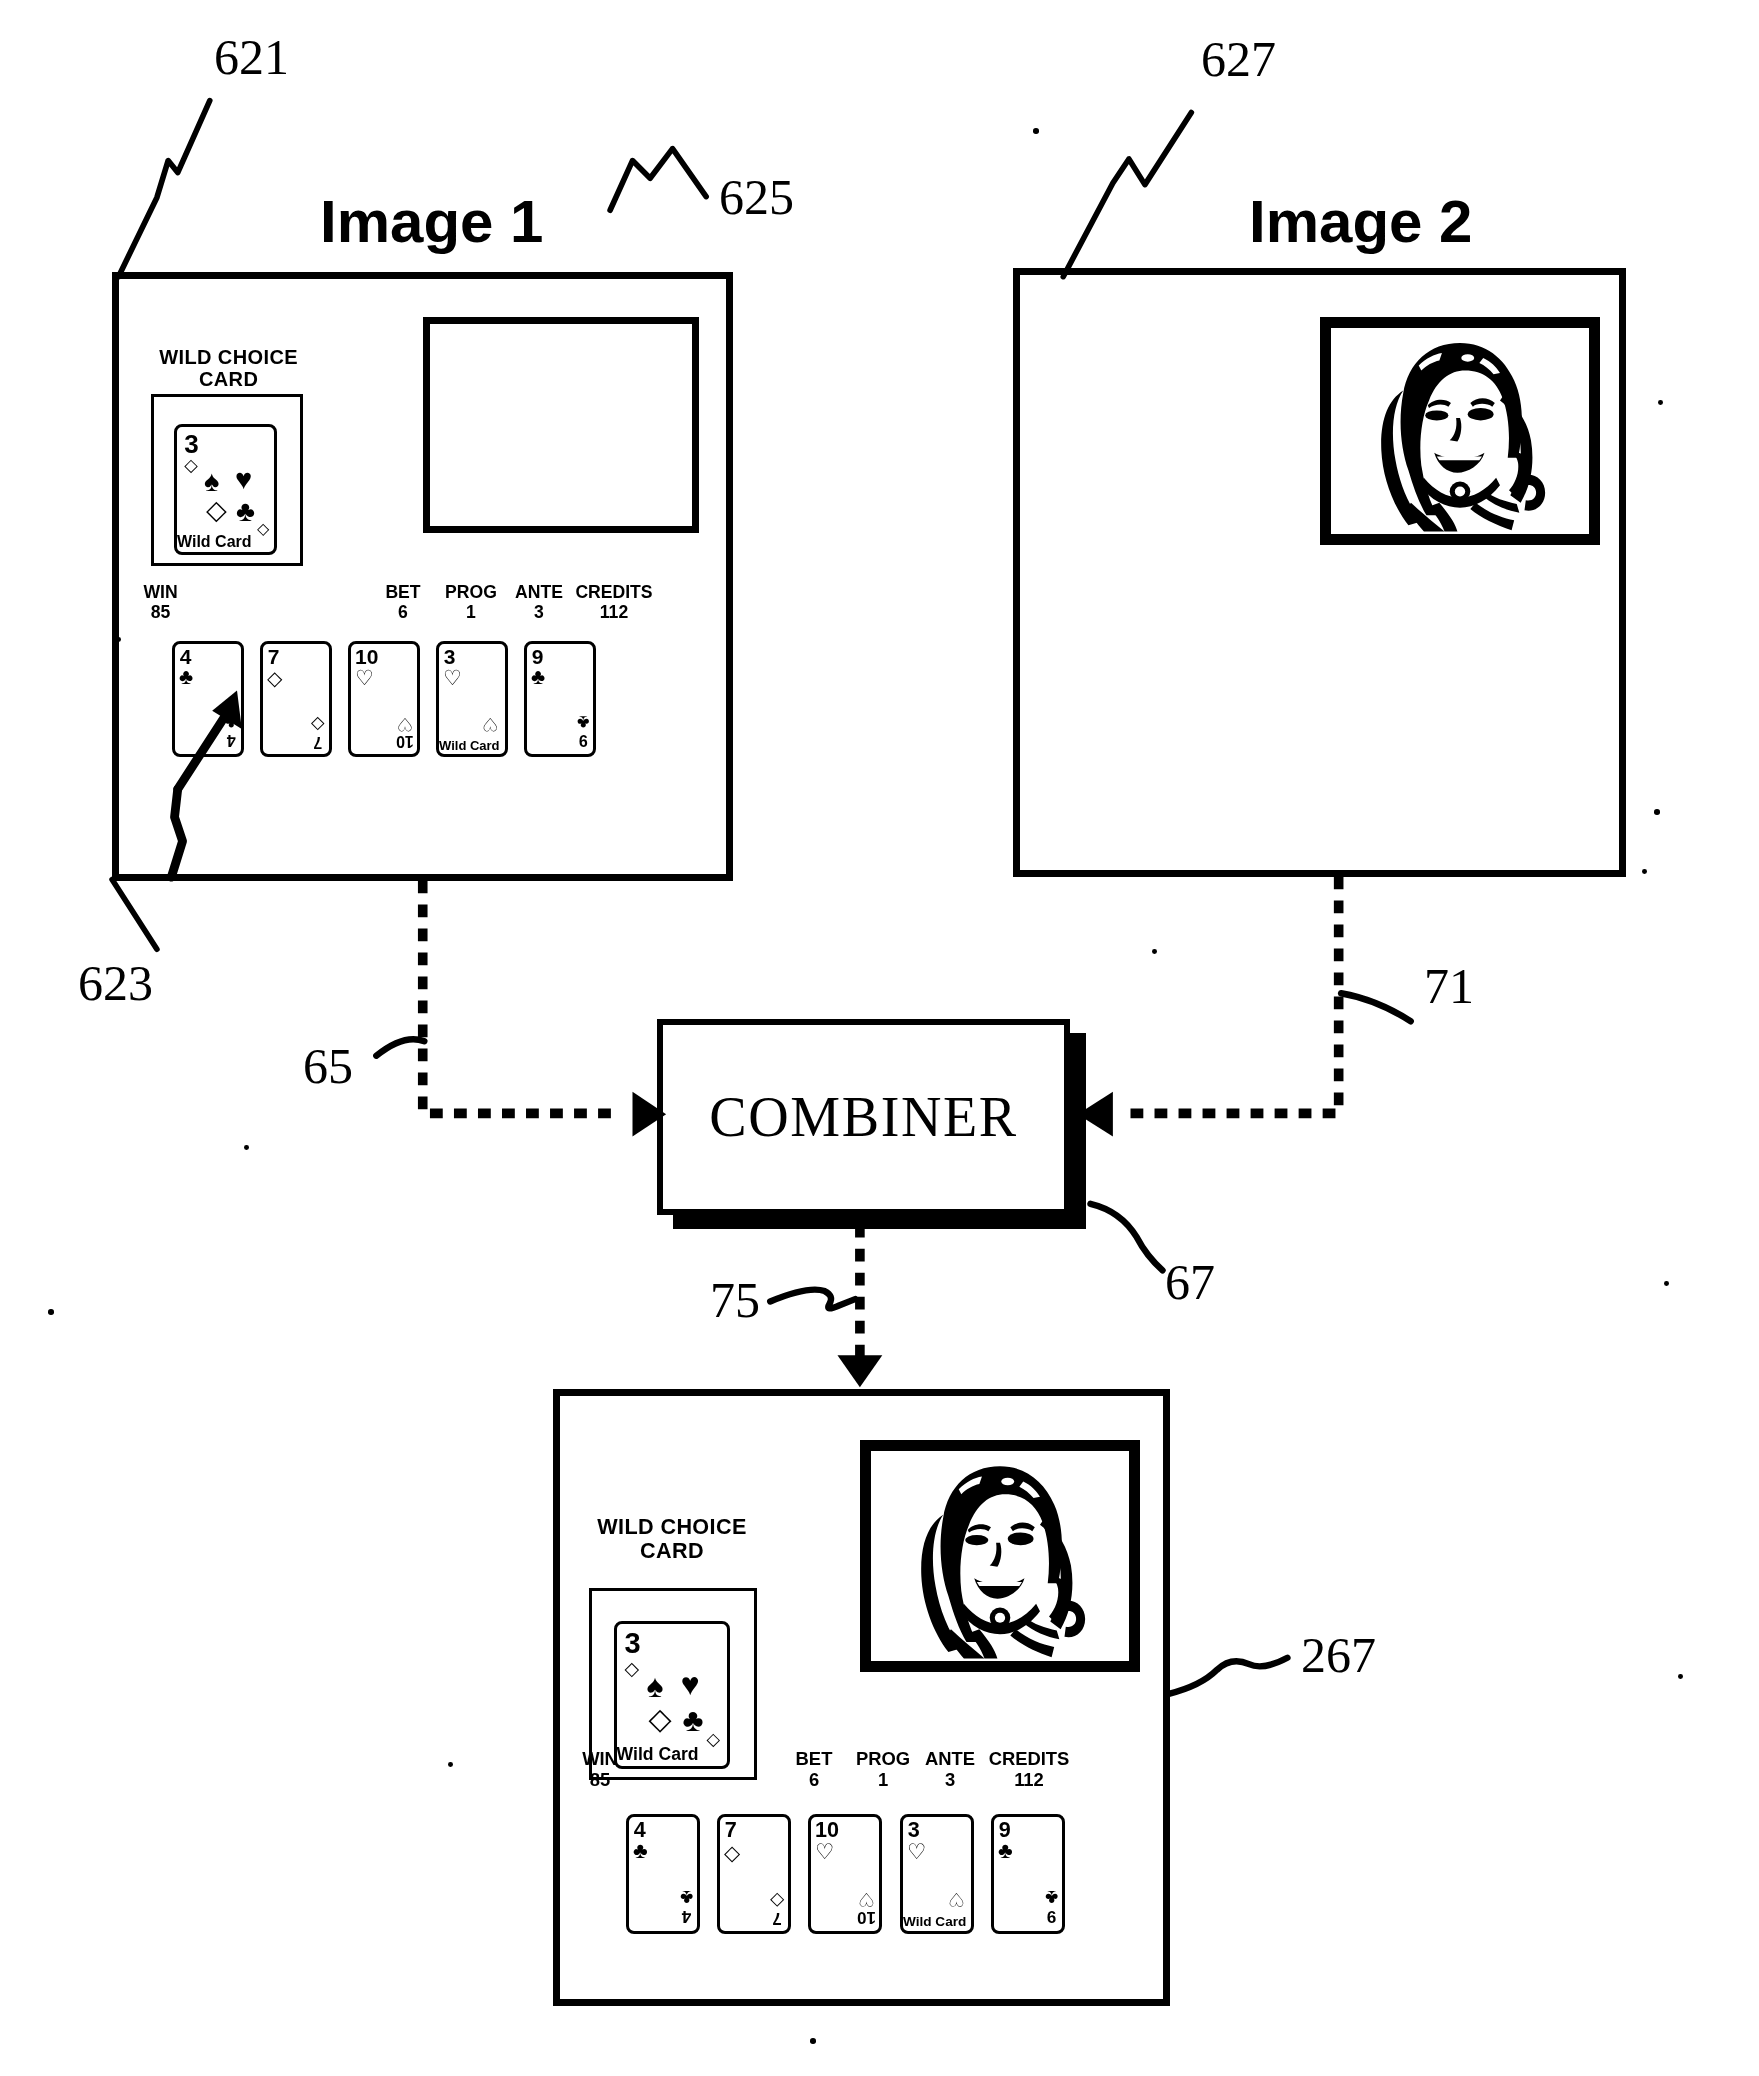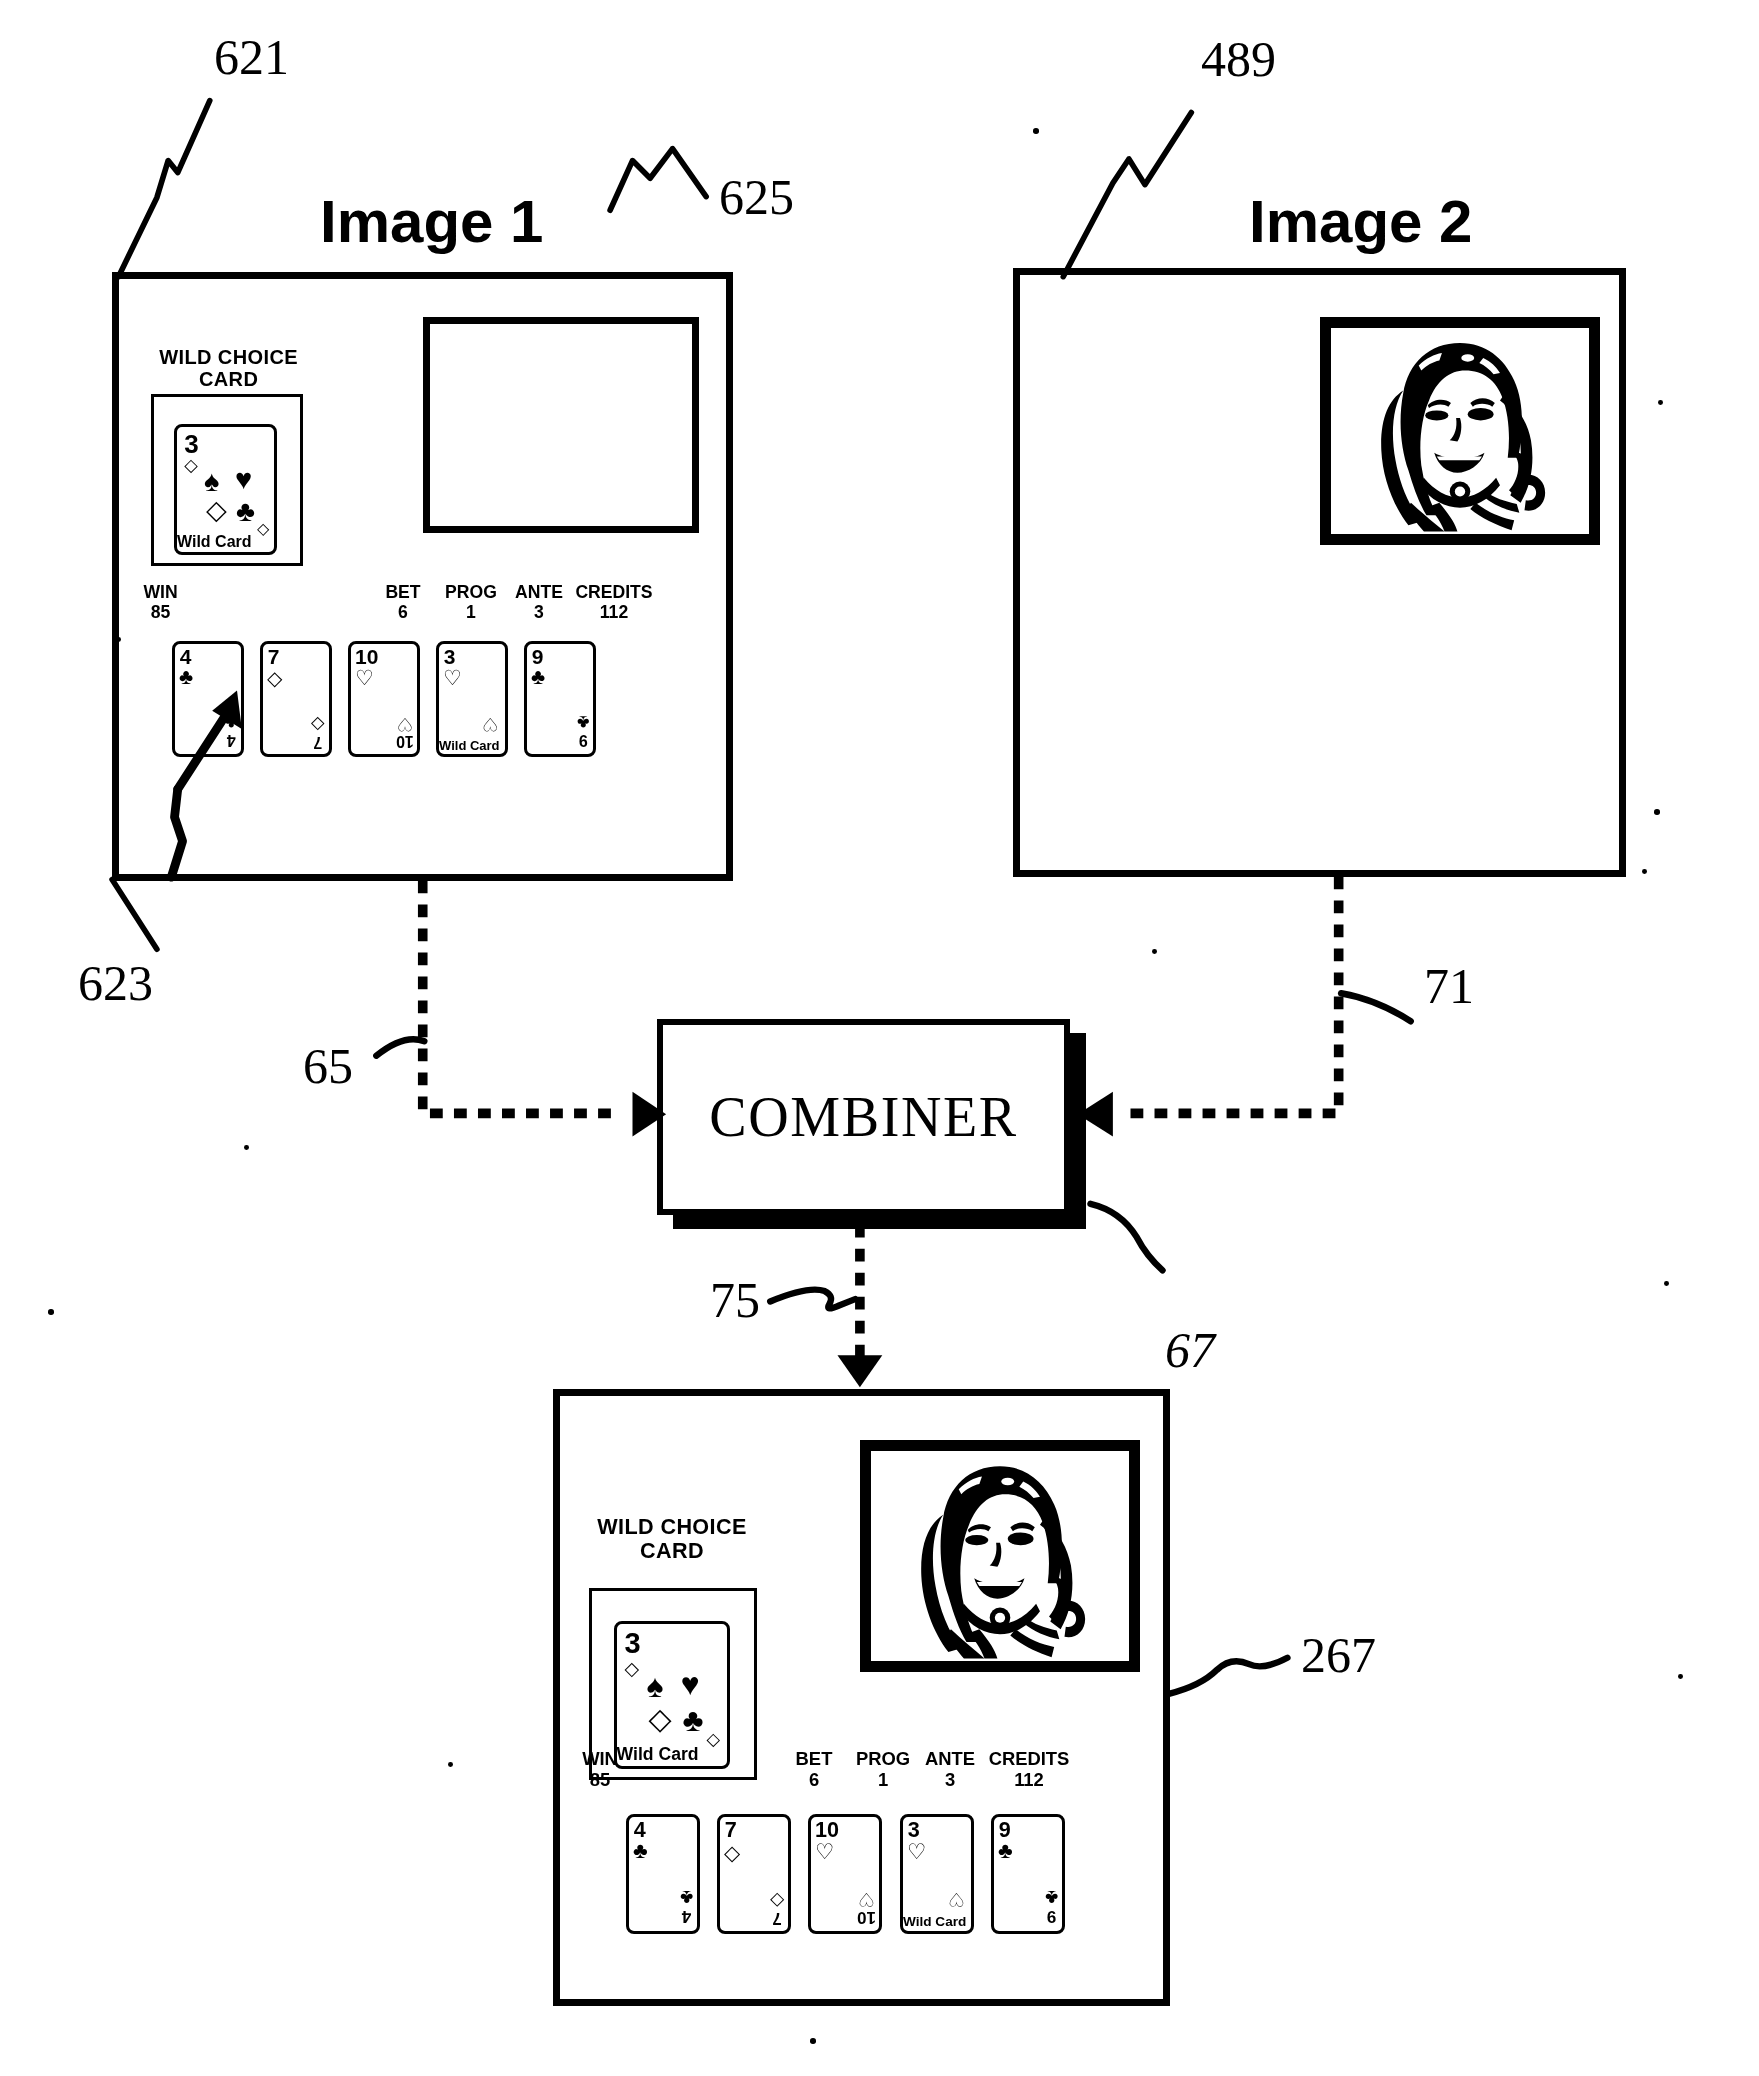--- a/index.html
+++ b/index.html
@@ -49,25 +49,25 @@
   .photo-frame { position:absolute; border:11.2px solid #000; background:#fff; overflow:hidden; }
   .blank-frame { position:absolute; border:7.2px solid #000; background:#fff; }
   svg.overlay { position:absolute; left:0; top:0; width:1759px; height:2077px; pointer-events:none; }
   .speck { position:absolute; background:#000; border-radius:50%; }
 </style>
 </head>
 <body>
 
 <div class="ref" style="left:214px; top:32px;">621</div>
 <div class="ref" style="left:719px; top:172px;">625</div>
-<div class="ref" style="left:1201px; top:34px;">489</div>
+<div class="ref" style="left:1201px; top:34px;">627</div>
 <div class="ref" style="left:78px; top:958px;">623</div>
 <div class="ref" style="left:303px; top:1041px;">65</div>
 <div class="ref" style="left:1424px; top:961px;">71</div>
-<div class="ref" style="left:1165px; top:1325px;font-style:italic;">67</div>
+<div class="ref" style="left:1165px; top:1257px;">67</div>
 <div class="ref" style="left:710px; top:1275px;">75</div>
 <div class="ref" style="left:1301px; top:1630px;">267</div>
 
 <div class="panel-title" style="left:320px; top:192px;">Image 1</div>
 <div class="panel-title" style="left:1249px; top:192px;">Image 2</div>
 
 <div class="screen" style="left:112px; top:272px; width:621px; height:609px;">
 
   <div class="blank-frame" style="left:304px; top:38px; width:276px; height:216px;"></div>
 

